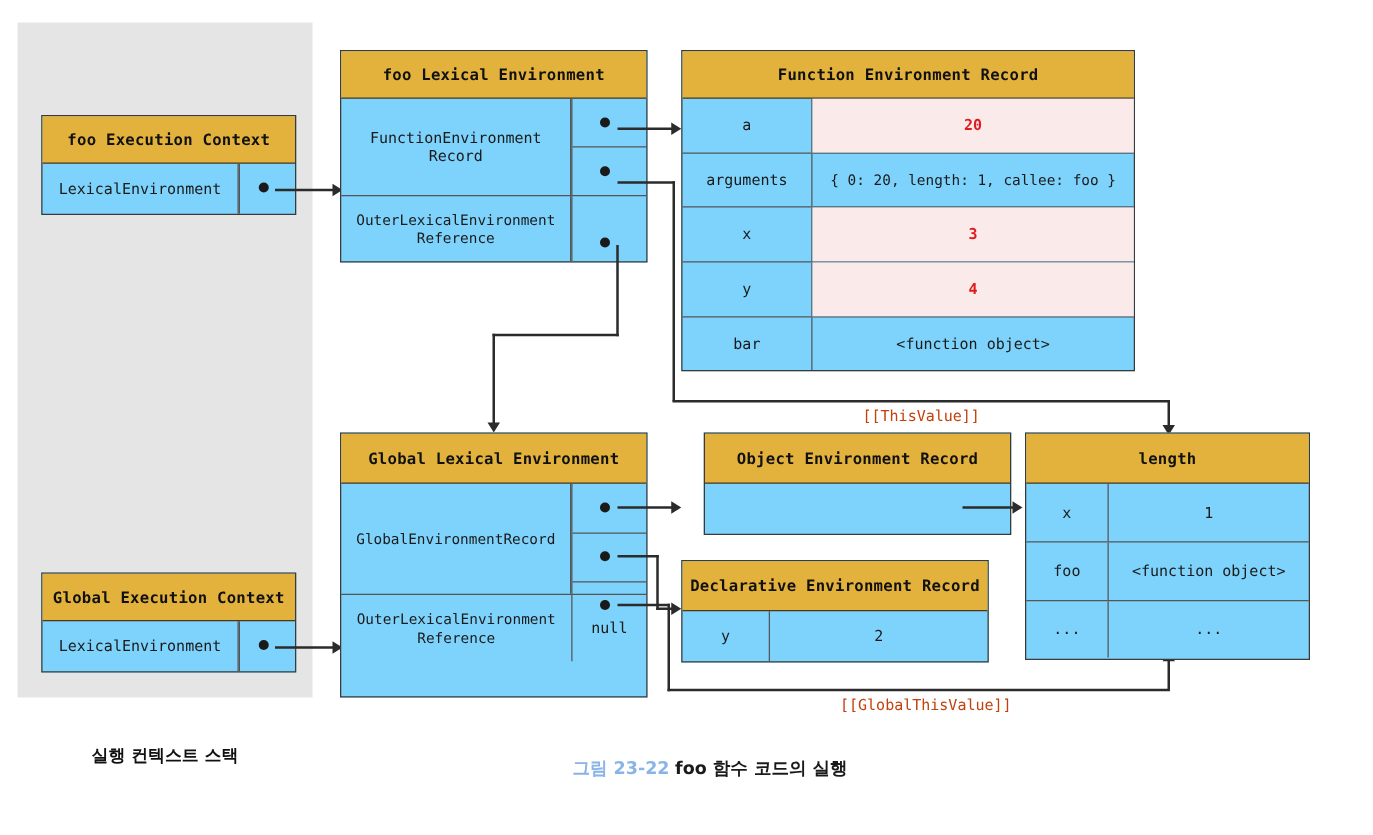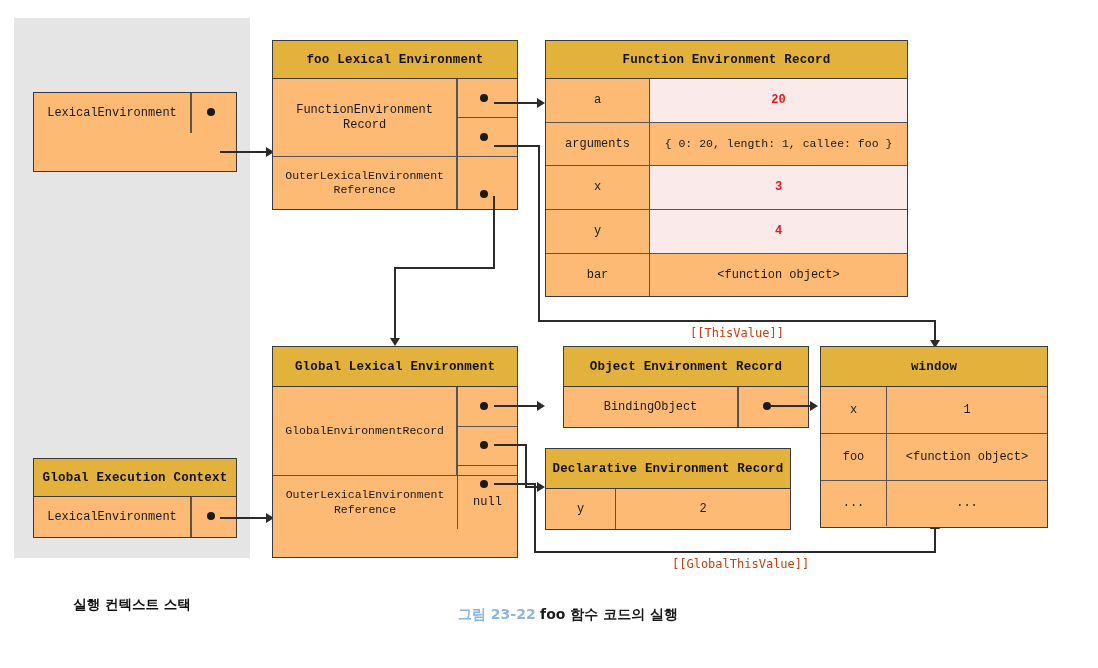--- a/index.html
+++ b/index.html
@@ -2,21 +2,21 @@
 <html><head>
 <meta charset="utf-8">
 <style>
   html,body{margin:0;padding:0;background:#ffffff;}
   body{width:1098px;height:668px;position:relative;overflow:hidden;
        font-family:"DejaVu Sans Mono","Liberation Mono",monospace;}
   #stage{position:absolute;left:0;top:0;width:1098px;height:668px;}
 
   .gray-panel{position:absolute;background:#e5e5e5;}
 
-  .box{position:absolute;border:1.6px solid #3a3a3a;background:#fdba74;box-sizing:border-box;font-family:Liberation Mono, monospace;}
+  .box{position:absolute;border:1.6px solid #3a3a3a;background:#7dd3fc;box-sizing:border-box;}
   .hdr{background:#e3b23c;border-bottom:1.6px solid #3a3a3a;
        font-weight:bold;font-size:12.5px;color:#111;
        display:flex;align-items:center;justify-content:center;box-sizing:border-box;
        letter-spacing:.2px;}
   .row{display:flex;box-sizing:border-box;border-bottom:1.3px solid #555;}
   .row:last-child{border-bottom:none;}
   .cell{display:flex;align-items:center;justify-content:center;text-align:center;
         font-size:12px;color:#1a1a1a;box-sizing:border-box;line-height:1.25;
         white-space:pre-line;}
   .cell.lbl{border-right:1.3px solid #555;}
@@ -46,20 +46,21 @@
 </style>
 </head>
 <body>
 
 <div id="stage">
 
   <div class="gray-panel" style="left:14px;top:18px;width:236px;height:540px;"></div>
   <div class="stack-caption" style="left:14px;top:596px;width:236px;">실행 컨텍스트 스택</div>
 
   <div class="box" style="left:33px;top:92px;width:204px;height:80px;">
+    <div class="hdr" style="height:38px;">foo Execution Context</div>
     <div class="row" style="height:40px;">
       <div class="cell lbl" style="width:157px;">LexicalEnvironment</div>
       <div class="cell ptr" style="width:45px;">
         <span class="dot" style="left:15px;top:15px;"></span>
       </div>
     </div>
   </div>
 
   <div class="seg h" style="left:220px;top:151px;width:50px;"></div>
   <div class="arrowR" style="left:266px;top:147px;"></div>
@@ -166,41 +167,35 @@
 
   <div class="seg h" style="left:494px;top:483px;width:42px;"></div>
   <div class="seg v" style="left:534px;top:483px;height:70px;"></div>
   <div class="seg h" style="left:534px;top:551px;width:402px;"></div>
   <div class="seg v" style="left:934px;top:528px;height:24px;"></div>
   <div class="arrowU" style="left:930px;top:521px;"></div>
   <div class="edge-label" style="left:672px;top:557px;">[[GlobalThisValue]]</div>
 
   <div class="box" style="left:545px;top:346px;width:246px;height:82px;margin-left:18px;">
     <div class="hdr" style="height:40px;">Object Environment Record</div>
-    <div class="row" style="height:40px;">
-      <div class="cell lbl" style="width:174px;">BindingObject</div>
-      <div class="cell ptr" style="width:70px;">
-        <span class="dot" style="left:24px;top:15px;"></span>
-      </div>
-    </div>
   </div>
 
   <div class="seg h" style="left:770px;top:405px;width:44px;"></div>
   <div class="arrowR" style="left:810px;top:401px;"></div>
 
   <div class="box" style="left:545px;top:448px;width:246px;height:82px;">
     <div class="hdr" style="height:40px;">Declarative Environment Record</div>
     <div class="row" style="height:40px;">
       <div class="cell lbl" style="width:70px;">y</div>
       <div class="cell" style="width:174px;">2</div>
     </div>
   </div>
 
   <div class="box" style="left:820px;top:346px;width:228px;height:182px;">
-    <div class="hdr" style="height:40px;">window</div>
+    <div class="hdr" style="height:40px;">length</div>
     <div class="row" style="height:47px;">
       <div class="cell lbl" style="width:66px;">x</div>
       <div class="cell" style="width:160px;">1</div>
     </div>
     <div class="row" style="height:47px;">
       <div class="cell lbl" style="width:66px;">foo</div>
       <div class="cell" style="width:160px;">&lt;function object&gt;</div>
     </div>
     <div class="row" style="height:45px;">
       <div class="cell lbl" style="width:66px;">...</div>

